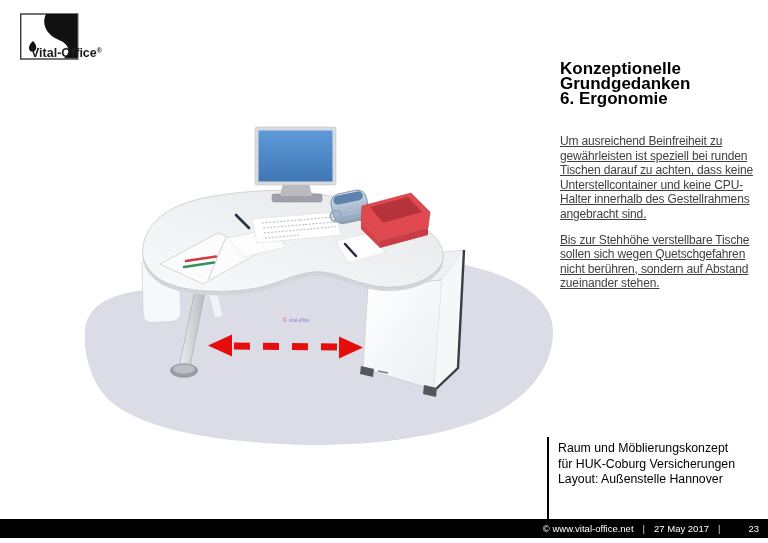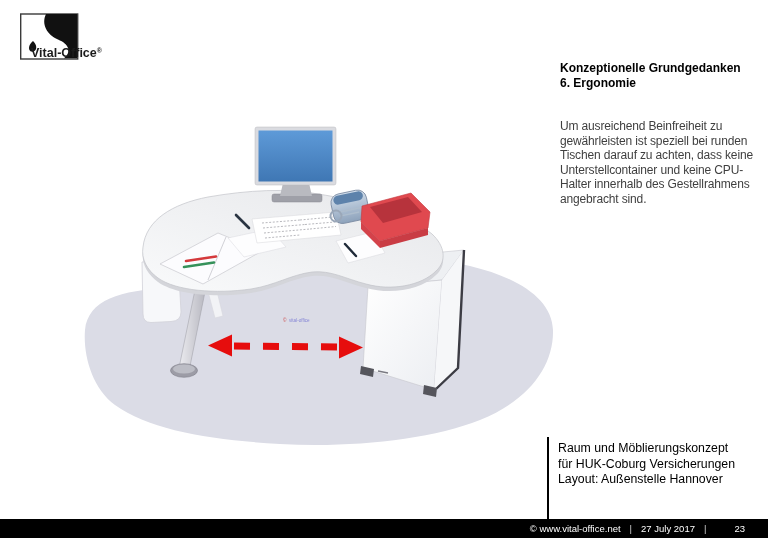--- a/index.html
+++ b/index.html
@@ -6,34 +6,34 @@
   .slide{
     position:relative;width:768px;height:543px;background:#ffffff;
     font-family:"Liberation Sans",sans-serif;overflow:hidden;
   }
   
   .logo{position:absolute;left:20px;top:13px;width:120px;height:52px;}
   
   .illustration{position:absolute;left:0;top:95px;width:560px;height:365px;}
   
   .content{position:absolute;left:560px;top:61px;width:202px;color:#1a1a1a;}
-  .slide-title{font-size:12px;line-height:15px;color:#000;margin:0 0 28px 0;white-space:pre-line;}
+  .slide-title{font-size:17px;line-height:15px;color:#000;margin:0 0 28px 0;white-space:pre-line;}
   .para{font-size:12px;line-height:14.6px;color:#3f3f3f;font-weight:300;
-        letter-spacing:-0.15px;margin:0 0 11px 0;white-space:pre-line;}
+        letter-spacing:-0.15px;margin:0 0 11px 0;white-space:pre-line;text-decoration:underline;}
   
   .project{
     position:absolute;left:547px;top:437px;width:215px;height:78px;
     border-left:2px solid #000;padding:4px 0 0 9px;
     font-size:12.3px;line-height:15.5px;color:#000;white-space:pre-line;
   }
   
   .footer{
     position:absolute;left:0;top:519px;width:768px;height:19px;background:#000;
     color:#fff;font-size:9.5px;display:flex;align-items:center;
-    justify-content:flex-end;box-sizing:border-box;padding-right:23px;
+    justify-content:flex-end;box-sizing:border-box;padding-right:9px;
   }
   .footer span{display:inline-block;}
   .footer .sep{margin:0 9px;color:#cfcfcf;}
   .footer .pagenum{margin-left:19px;}
 </style>
 </head>
 <body>
 
 <div class="slide">
 
@@ -162,27 +162,31 @@
 
   <div class="content">
     <h1 class="slide-title">Konzeptionelle Grundgedanken
 6. Ergonomie</h1>
     <p class="para">Um ausreichend Beinfreiheit zu
 gewährleisten ist speziell bei runden
 Tischen darauf zu achten, dass keine
 Unterstellcontainer und keine CPU-
 Halter innerhalb des Gestellrahmens
 angebracht sind.</p>
+    <p class="para">Bis zur Stehhöhe verstellbare Tische
+sollen sich wegen Quetschgefahren
+nicht berühren, sondern auf Abstand
+zueinander stehen.</p>
   </div>
 
   <div class="project">Raum und Möblierungskonzept
 für HUK-Coburg Versicherungen
 Layout: Außenstelle Hannover</div>
 
   <div class="footer">
     <span>©  www.vital-office.net</span>
     <span class="sep">|</span>
-    <span>27 July 2017</span>
+    <span>27 May 2017</span>
     <span class="sep">|</span>
     <span class="pagenum">23</span>
   </div>
 
 </div>
 
 </body></html>

